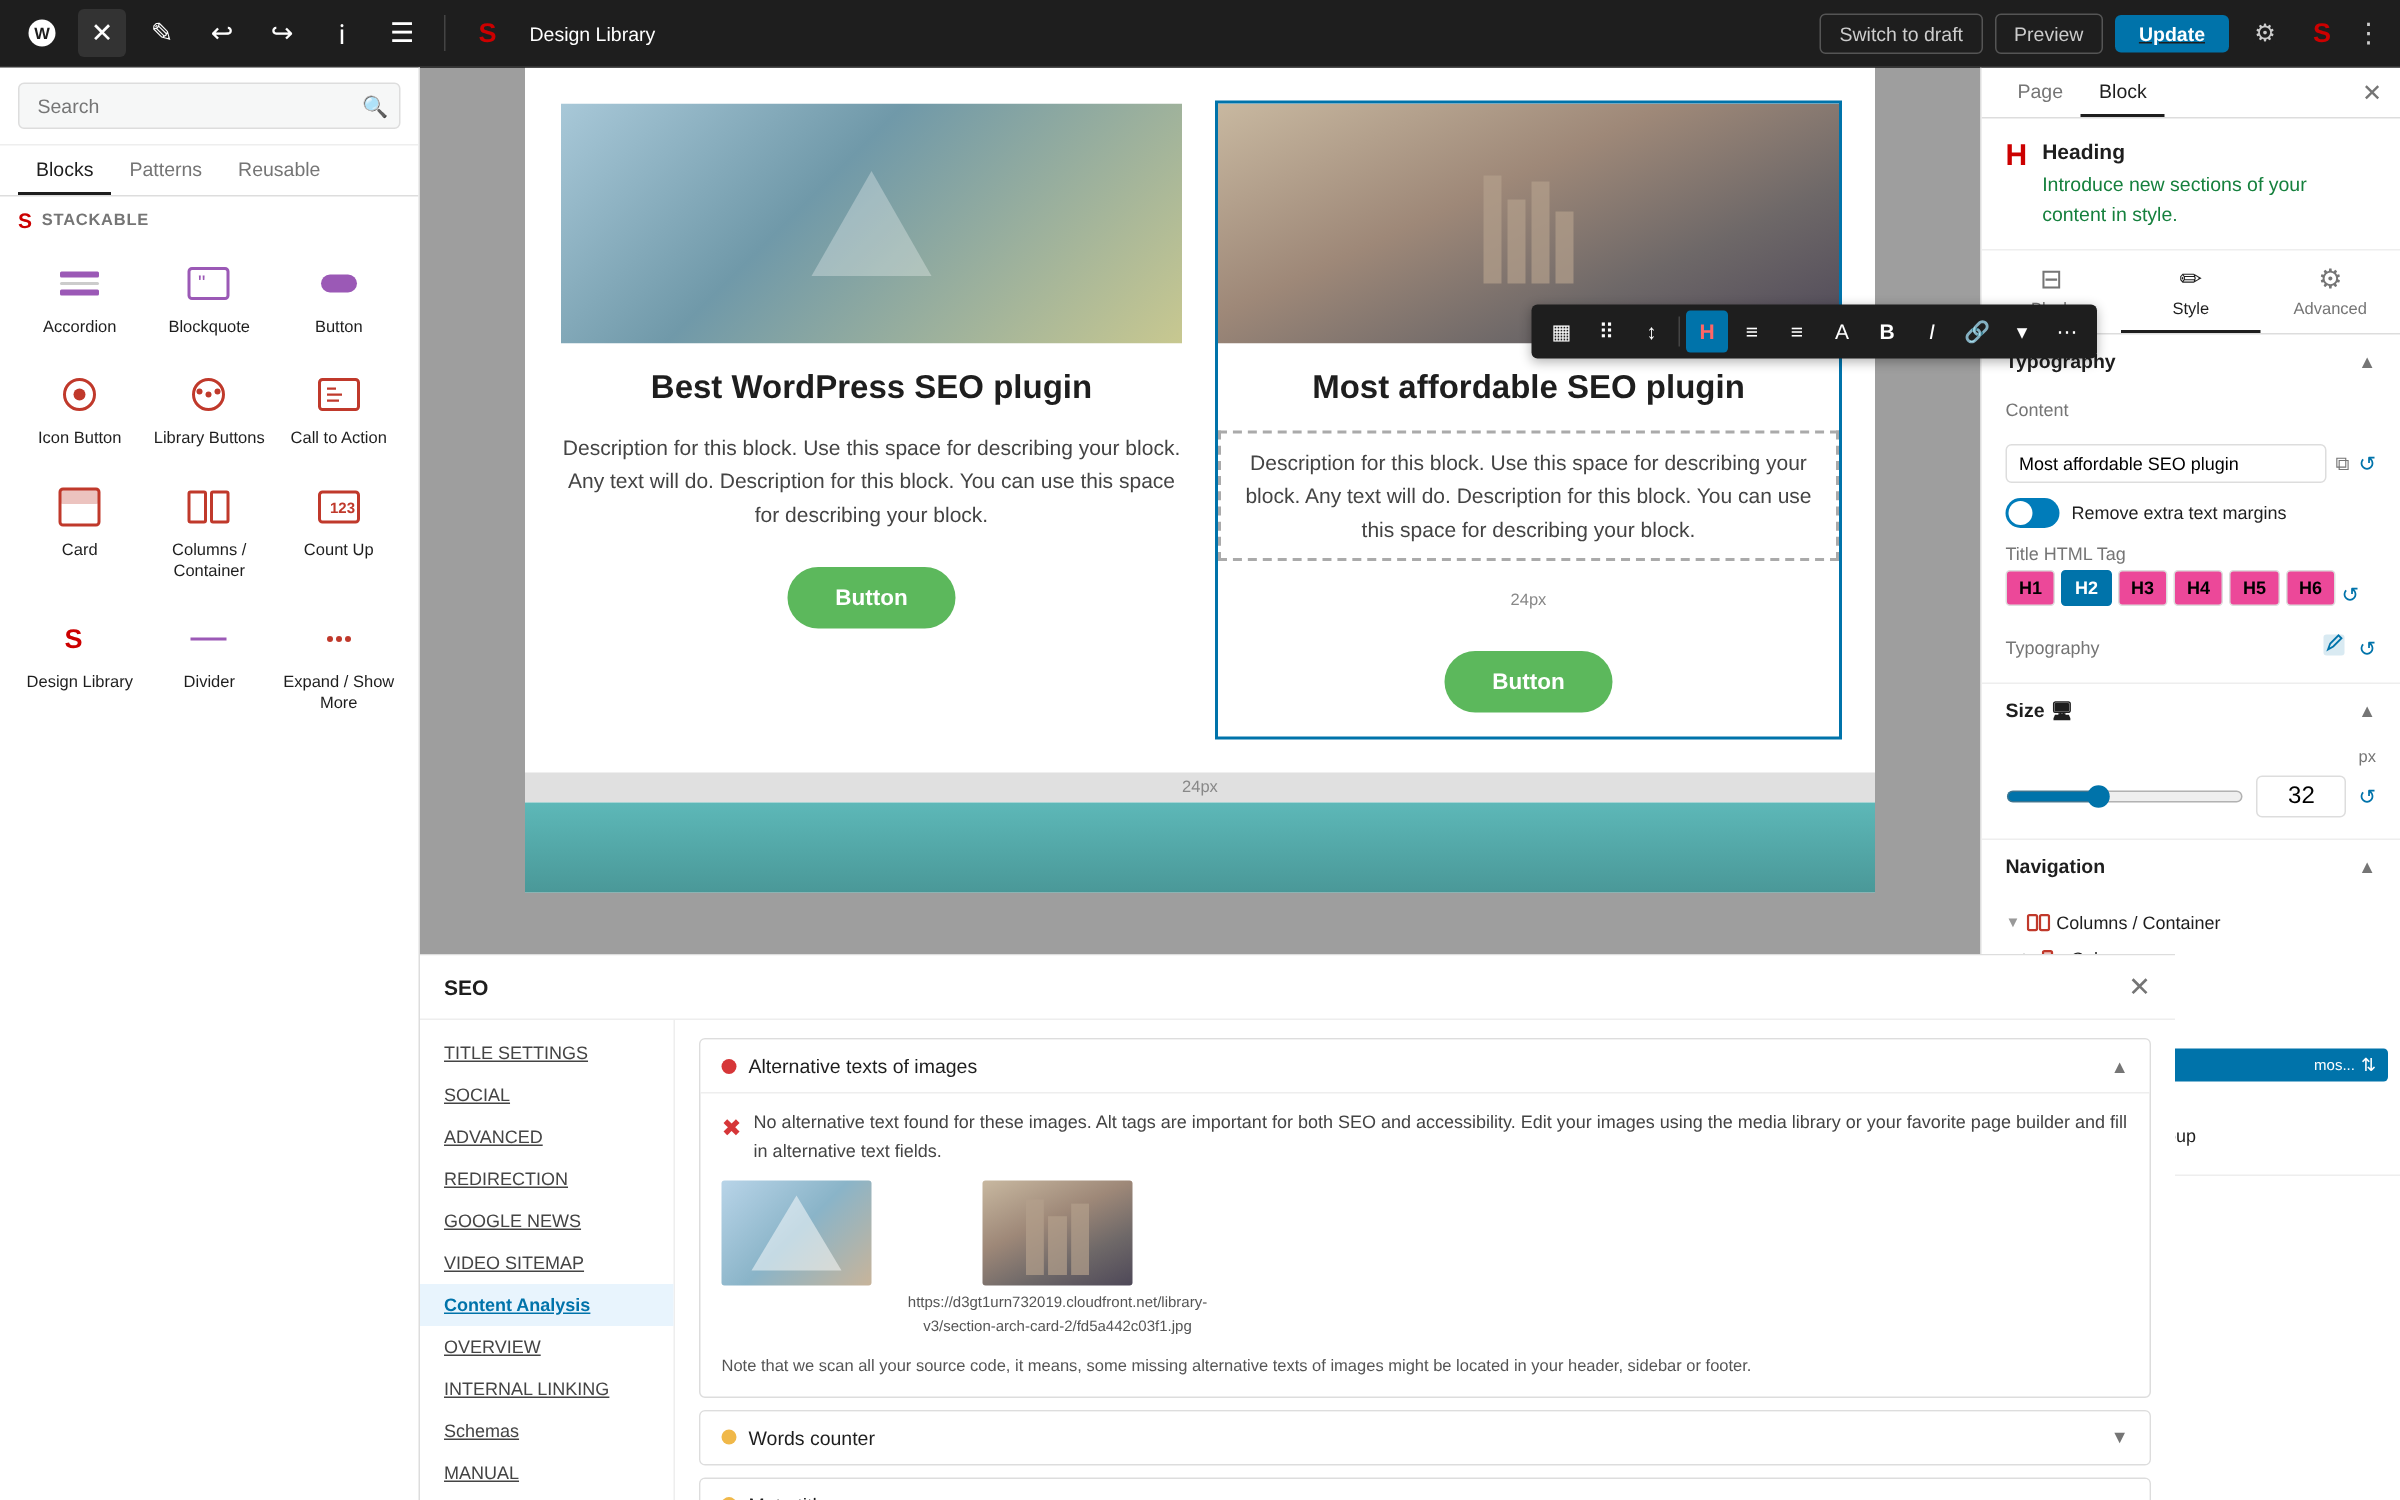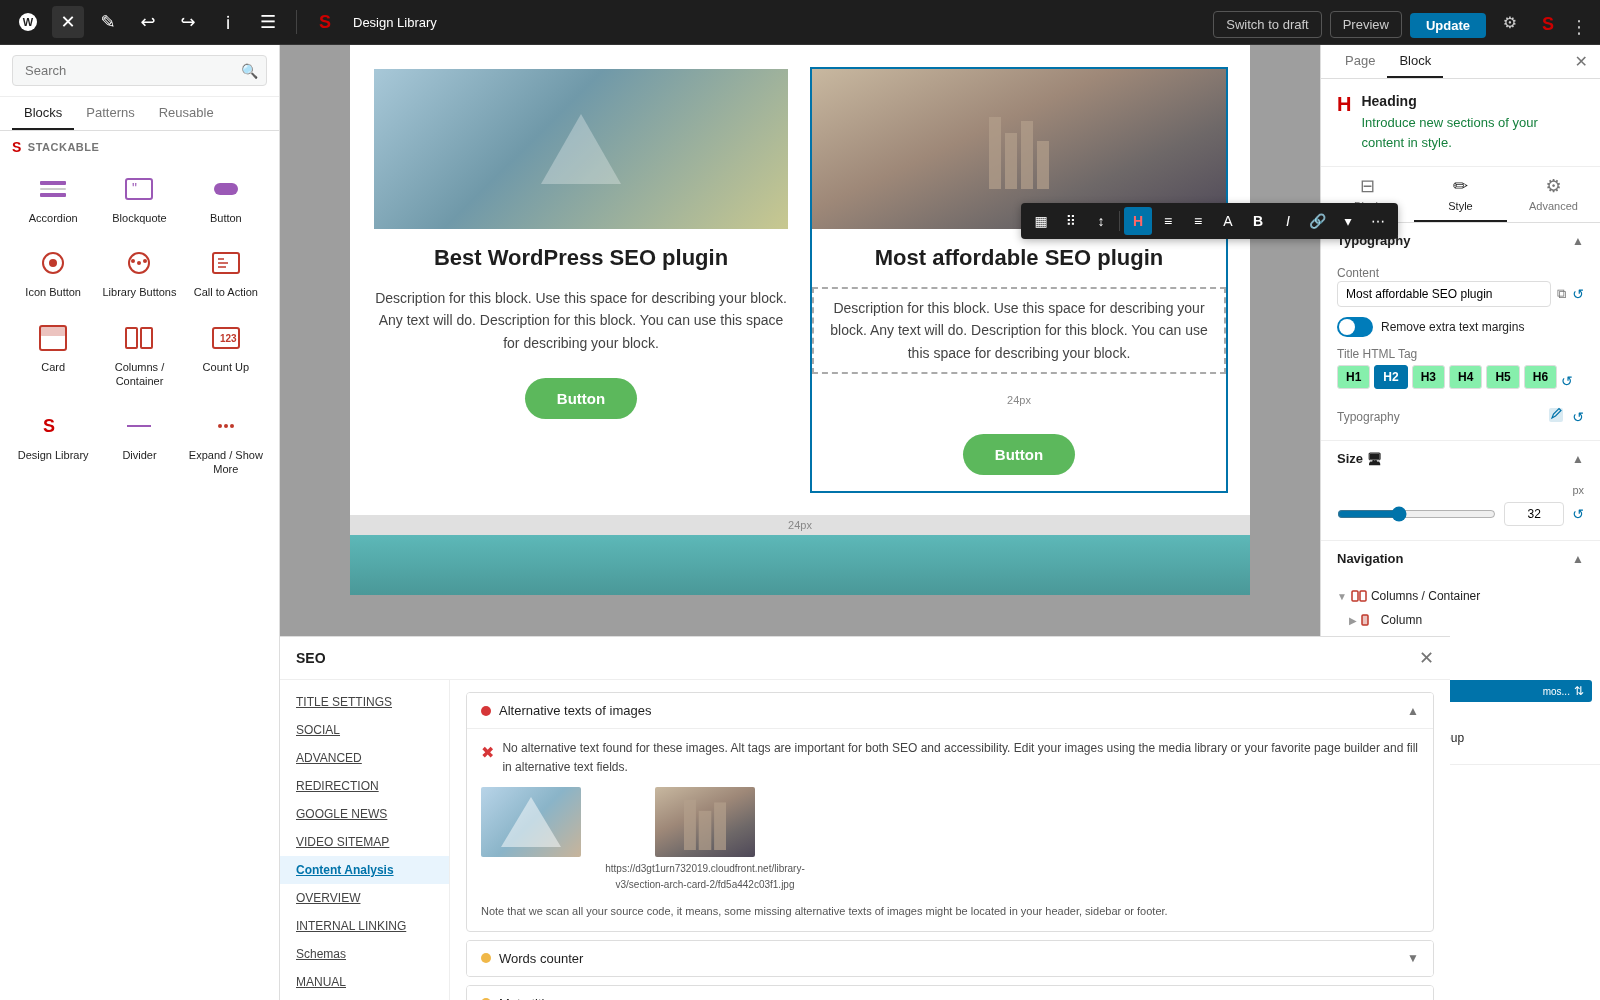--- a/index.html
+++ b/index.html
@@ -11,21 +11,21 @@
       background: #1e1e1e;
       display: flex;
       align-items: center;
       padding: 0 12px;
       gap: 8px;
       border-bottom: 1px solid #333;
     }
     .topbar-icon { width: 32px; height: 32px; display: flex; align-items: center; justify-content: center; cursor: pointer; color: #fff; font-size: 18px; border-radius: 4px; }
     .topbar-sep { width: 1px; height: 24px; background: #444; margin: 0 4px; }
     .topbar-title { color: #fff; font-size: 13px; margin-left: 4px; }
-    .topbar-right { margin-left: auto; display: flex; align-items: flex-end; gap: 8px; }
+    .topbar-right { margin-left: auto; display: flex; align-items: center; gap: 8px; text-decoration: underline; }
     .btn-switch { background: transparent; border: 1px solid #555; color: #ccc; padding: 5px 12px; border-radius: 4px; cursor: pointer; font-size: 13px; }
     .btn-preview { background: transparent; border: 1px solid #555; color: #ccc; padding: 5px 12px; border-radius: 4px; cursor: pointer; font-size: 13px; }
     .btn-update { background: #0073aa; border: none; color: #fff; padding: 5px 16px; border-radius: 4px; cursor: pointer; font-size: 13px; font-weight: 600; }
     .topbar-gear { color: #ccc; font-size: 16px; cursor: pointer; width: 32px; height: 32px; display: flex; align-items: center; justify-content: center; }
     .topbar-s { color: #ccc; font-size: 18px; cursor: pointer; }
     .topbar-dots { color: #ccc; font-size: 18px; cursor: pointer; }
 
     
     #main { display: flex; height: calc(1000px - 45px); }
 
@@ -356,21 +356,21 @@
       display: flex;
       align-items: center;
       padding: 10px 16px;
       cursor: pointer;
       font-size: 13px;
       font-weight: 600;
     }
     .panel-section-header .chevron { margin-left: auto; font-size: 12px; color: #757575; }
     .panel-section-body { padding: 8px 16px 14px; }
 
-    .field-row { display: flex; align-items: center; gap: 8px; margin-bottom: 1px; }
+    .field-row { display: flex; align-items: center; gap: 8px; margin-bottom: 16px; }
     .field-label { font-size: 12px; color: #757575; min-width: 80px; }
     .field-input {
       flex: 1;
       border: 1px solid #ddd;
       border-radius: 4px;
       padding: 5px 8px;
       font-size: 12px;
     }
 
     .toggle-row { display: flex; align-items: center; gap: 8px; margin-bottom: 8px; }
@@ -394,30 +394,30 @@
     }
     .toggle-label { font-size: 12px; }
 
     .html-tags { display: flex; gap: 4px; align-items: center; flex-wrap: wrap; margin-bottom: 8px; }
     .html-tag {
       padding: 4px 8px;
       border: 1px solid #ddd;
       border-radius: 3px;
       font-size: 12px;
       cursor: pointer;
-      background: #86efac;
+      background: #ec4899;
       font-weight: 600;
     }
     .html-tag.active { background: #0073aa; color: #fff; border-color: #0073aa; }
     .size-input {
       width: 60px;
       border: 1px solid #ddd;
       border-radius: 4px;
       padding: 4px 6px;
-      font-size: 12px;
+      font-size: 16px;
       text-align: center;
     }
     .size-slider {
       width: 100%;
       accent-color: #0073aa;
     }
     .size-row-full { display: flex; align-items: center; gap: 8px; margin-top: 4px; }
 
     
     .nav-tree { padding: 4px 0; }

